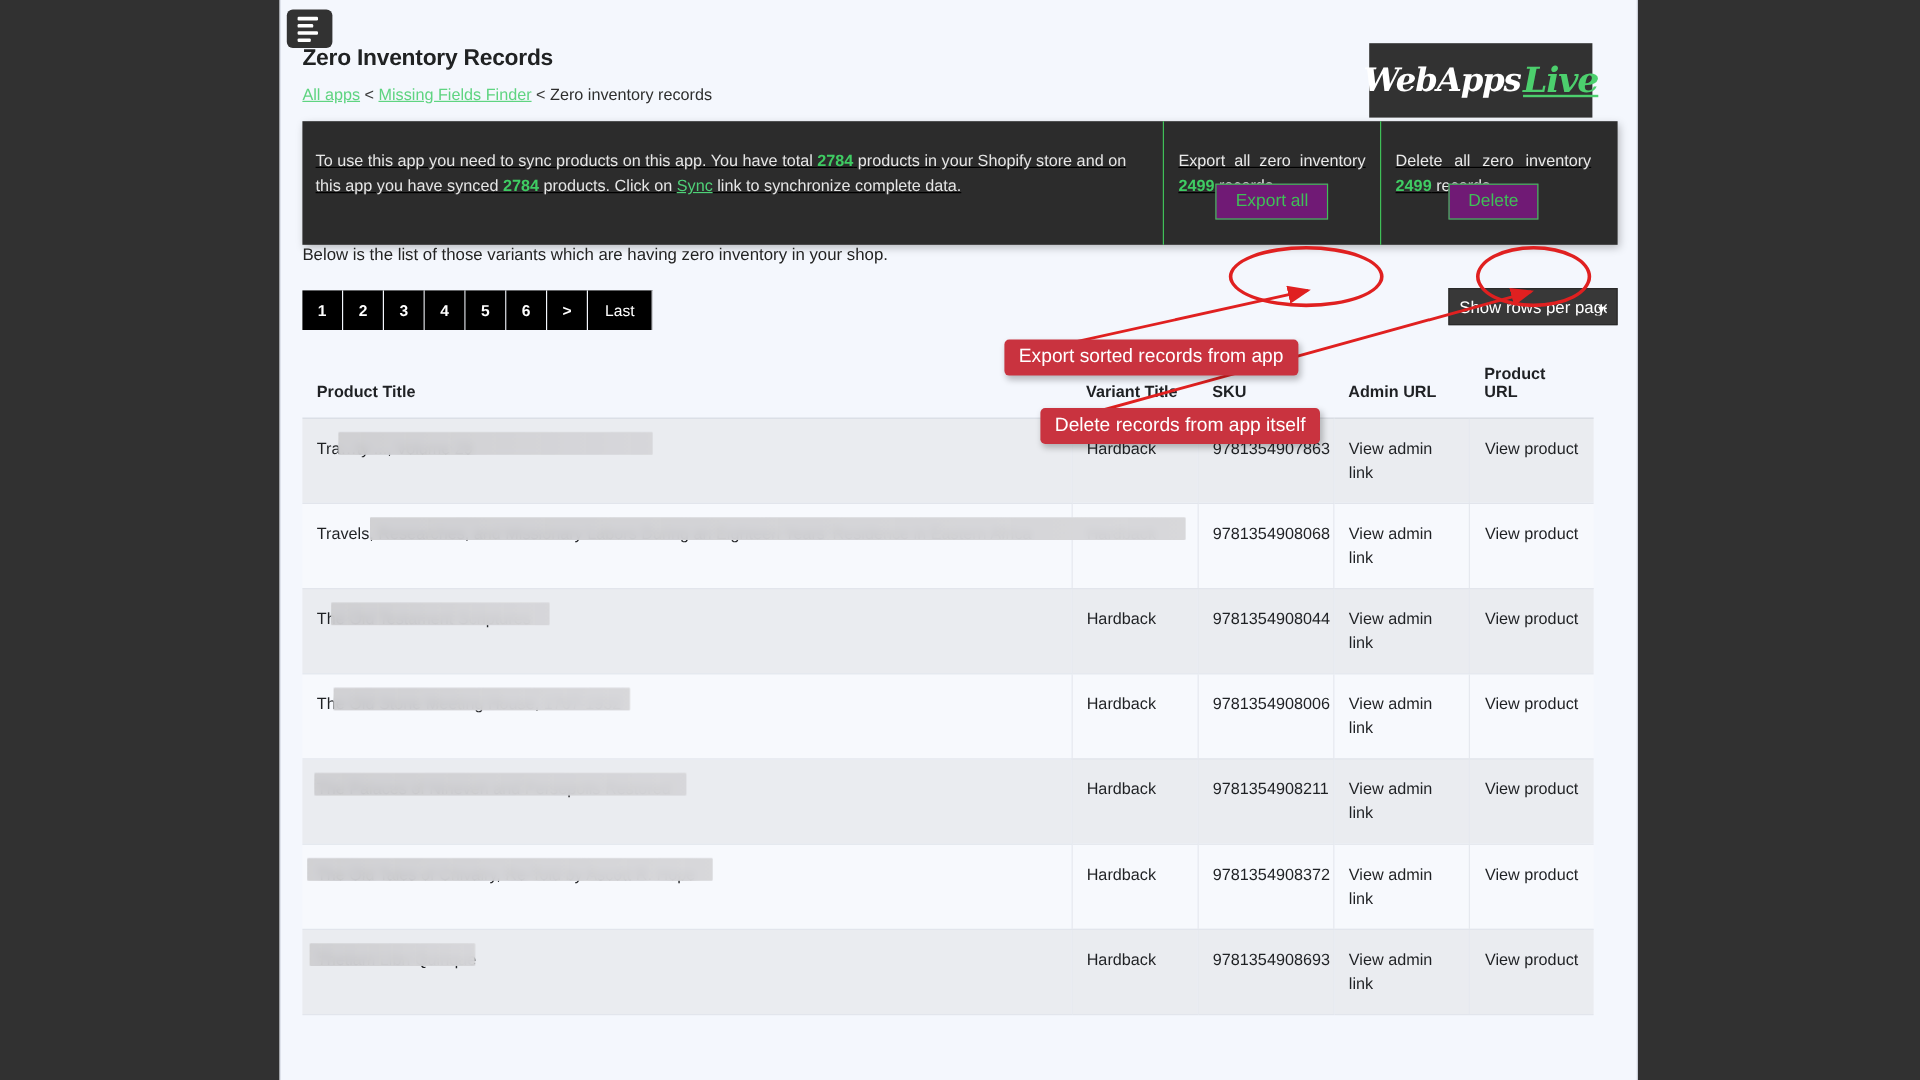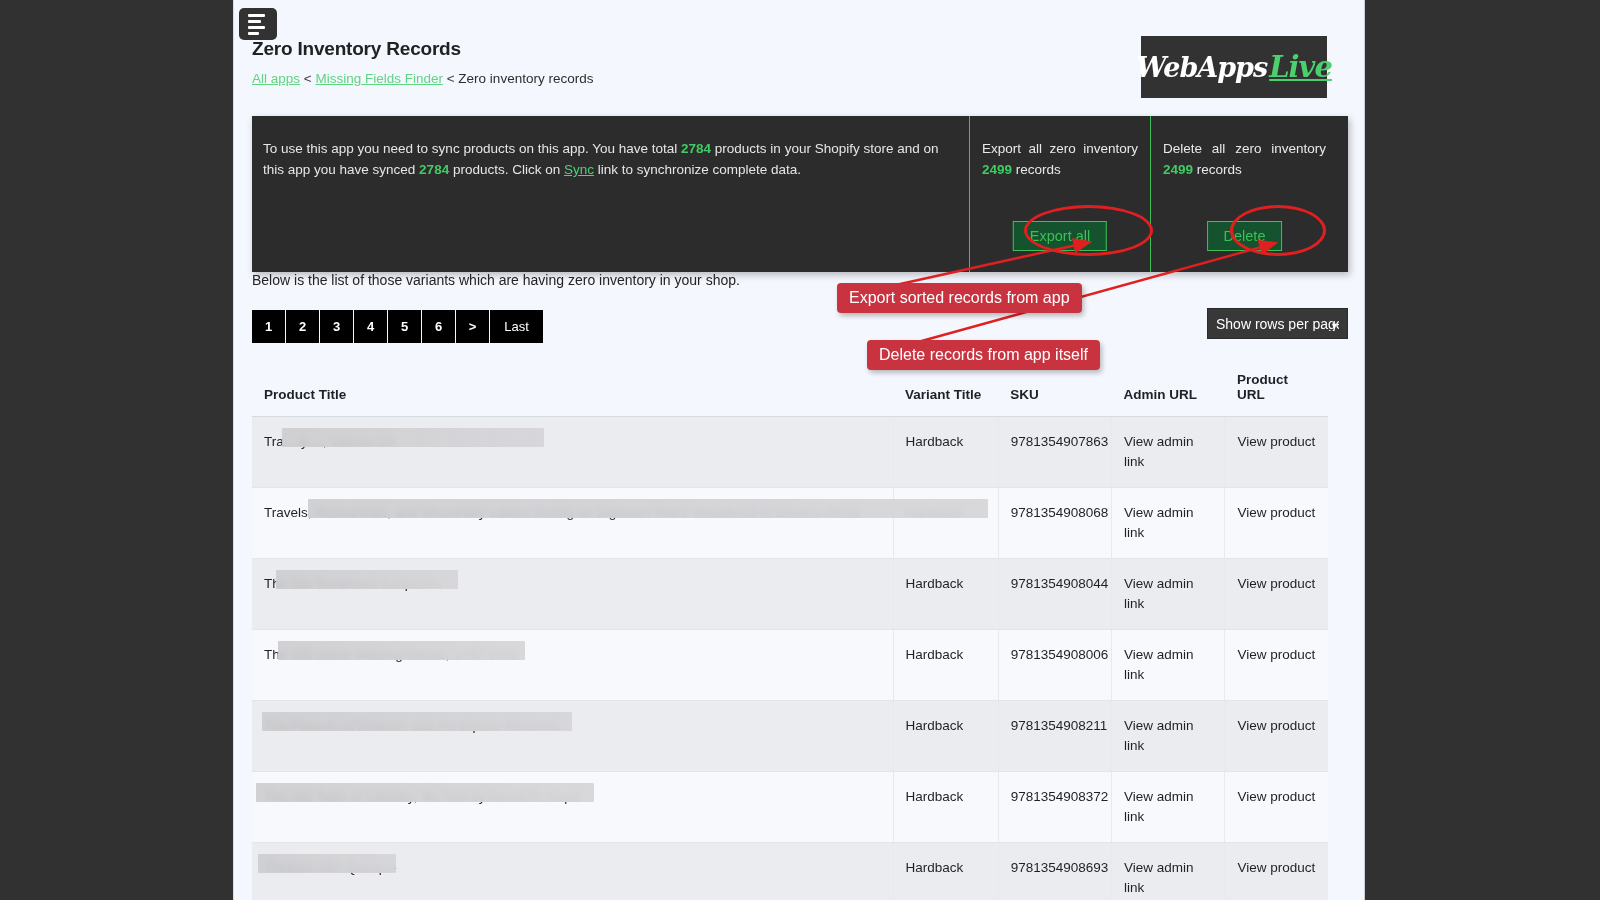--- a/index.html
+++ b/index.html
@@ -50,25 +50,26 @@
   .breadcrumb a { color: #5fd481; text-decoration: underline; }
   .breadcrumb .sep { color: #3a3a3a; }
 
   .section-label {
     margin-top: 25px;
     font-size: 15px; font-weight: bold; color: #1f2124;
   }
 
   
   .instructions {
-    margin-top: 30px;
+    margin-top: 15px;
     display: flex;
     background: #2c2c2c;
-    height: 156px;
+    height: 103px;
     box-shadow: 2px 3px 7px rgba(0,0,0,0.25);
+    text-decoration: underline;
   }
   .instr-text {
     flex: 0 0 717px;
     padding: 22px 18px 0 11px;
     color: #e6e6e6; font-size: 13.5px; line-height: 21px;
   }
   .instr-text .num { color: #3fcc63; font-weight: bold; }
   .instr-text a.sync { color: #4fd178; text-decoration: underline; }
 
   .instr-action {
@@ -76,21 +77,21 @@
     border-left: 1.5px solid #3fbf57;
     padding: 22px 12px 0 12px;
     position: relative;
     color: #e9e9e9; font-size: 13.5px; line-height: 21px;
   }
   .instr-action.wide { flex: 0 0 188px; }
   .instr-action .head { text-align: justify; }
   .instr-action .head span.cnt { color: #3fcc63; font-weight: bold; }
   .instr-action .btn {
     position: absolute; bottom: 21px; left: 50%; transform: translateX(-50%);
-    background: #14532d; border: 1.5px solid #3fbf57;
+    background: #701a75; border: 1.5px solid #3fbf57;
     color: #3fbf57; font-size: 14.5px;
     padding: 6px 16px; white-space: nowrap; cursor: pointer;
   }
 
   .below-text { font-size: 14px; color: #232323; }
 
   
   .pager-row { margin-top: 22px; position: relative; height: 33px; }
   .pager { display: flex; }
   .pager .pg {

